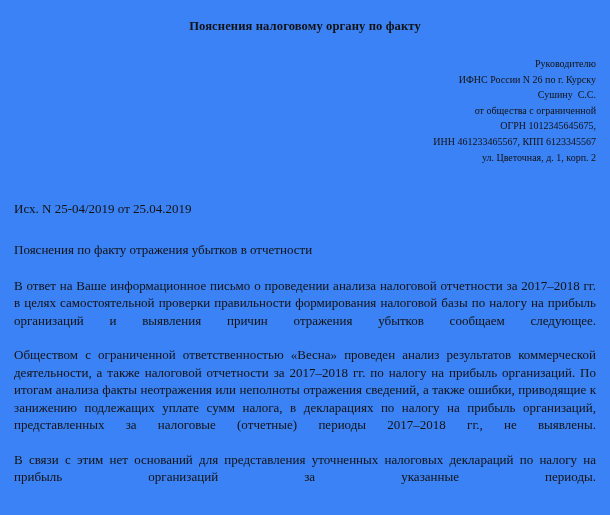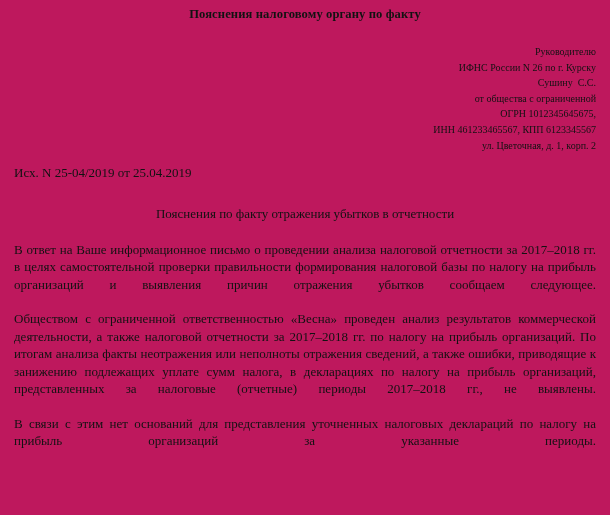--- a/index.html
+++ b/index.html
@@ -14,22 +14,22 @@
     overflow: hidden;
     font-family: "Liberation Serif", "DejaVu Serif", serif;
     color: #121212;
     -webkit-font-smoothing: antialiased;
   }
   .page {
     position: relative;
     width: 610px;
     height: 515px;
     box-sizing: border-box;
-    padding: 0 14px;
-    background: #be185d;
+    padding: 12px 14px;
+    background: #3b82f6;
   }
 
   
   .doc-title {
     margin: 0;
     padding-top: 6px;
     text-align: center;
     font-weight: bold;
     font-size: 12.6px;
     line-height: 16px;
@@ -46,34 +46,34 @@
     font-size: 10px;
     line-height: 15.6px;
   }
   .addressee .ln {
     display: block;
     white-space: pre;
   }
 
   
   .refs {
-    margin-top: 12px;
+    margin-top: 36px;
     text-align: left;
     font-size: 13px;
     line-height: 15.6px;
   }
   .refs .ln {
     display: block;
   }
 
   
   .subtitle {
     margin: 0;
     padding-top: 25px;
-    text-align: center;
+    text-align: left;
     font-weight: normal;
     font-size: 13px;
     line-height: 16px;
   }
 
   
   .body-text {
     margin-top: 19px;
     font-size: 13px;
     line-height: 17.4px;

